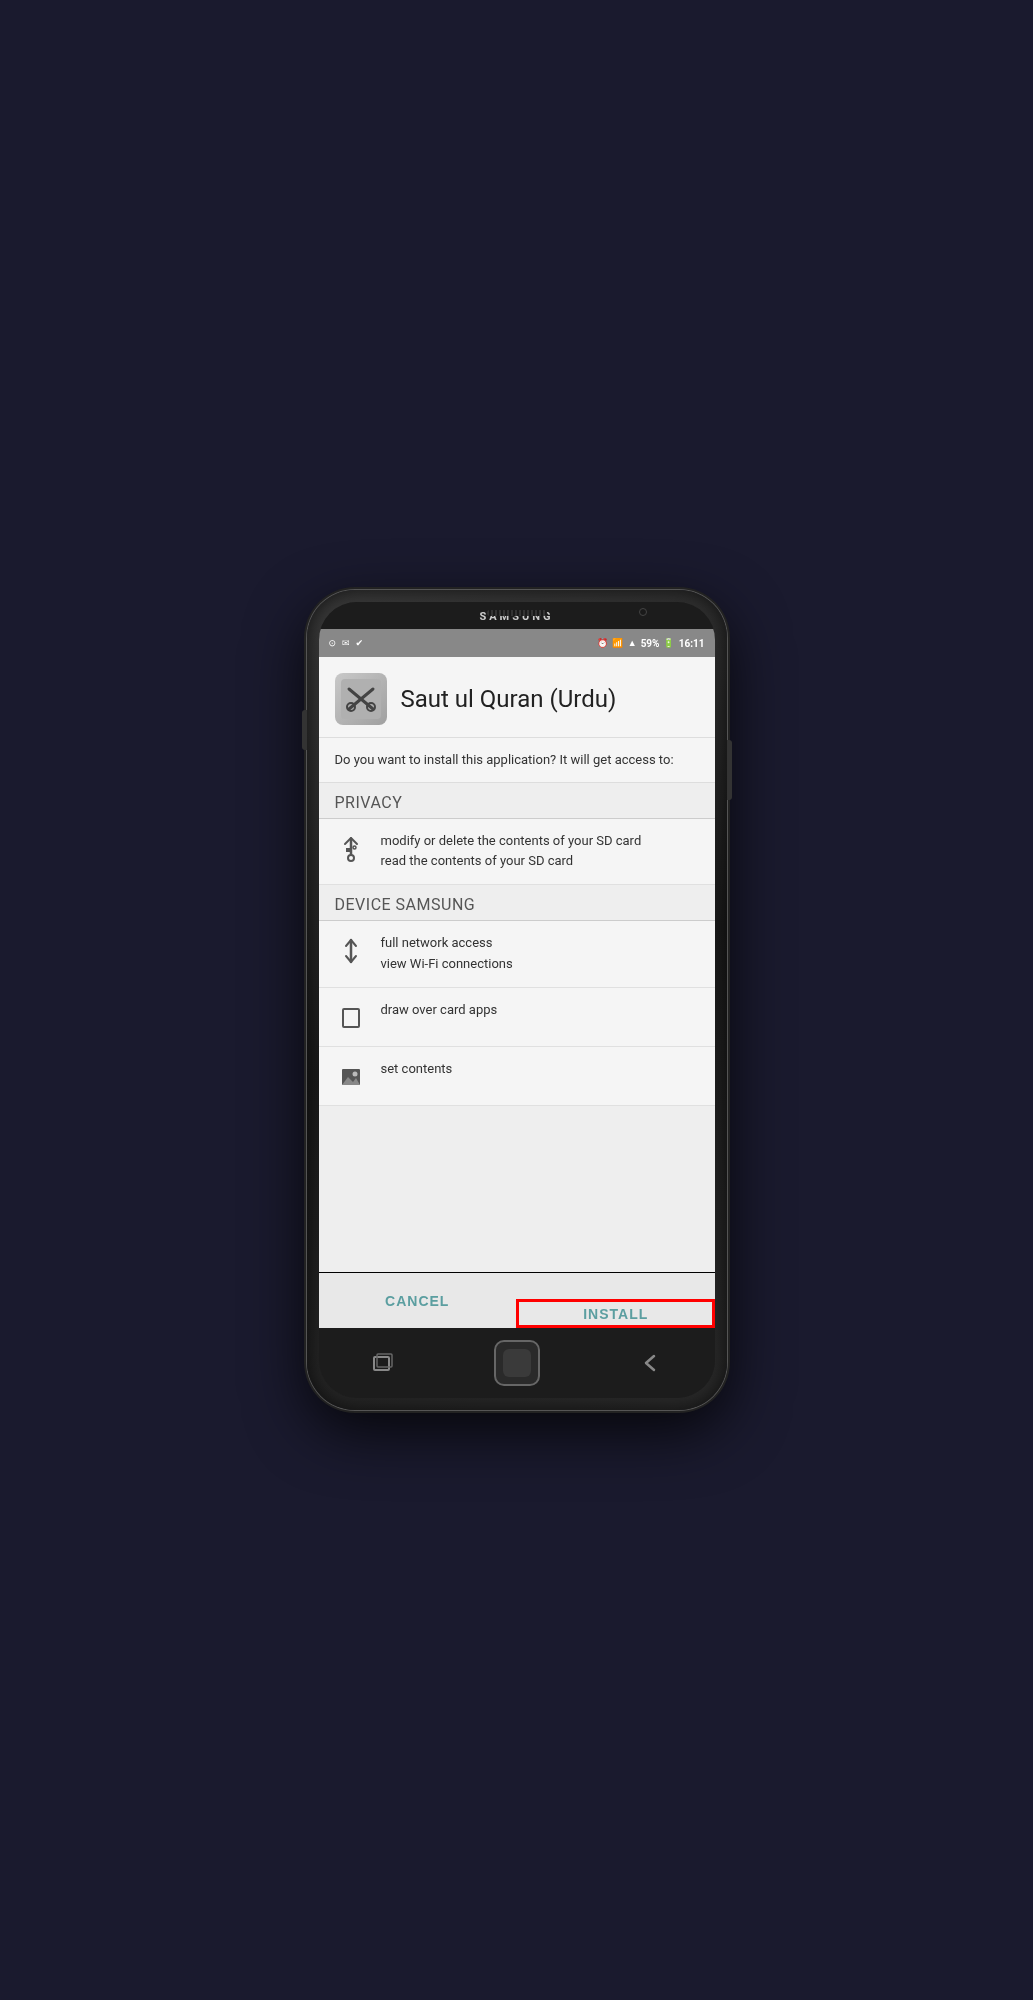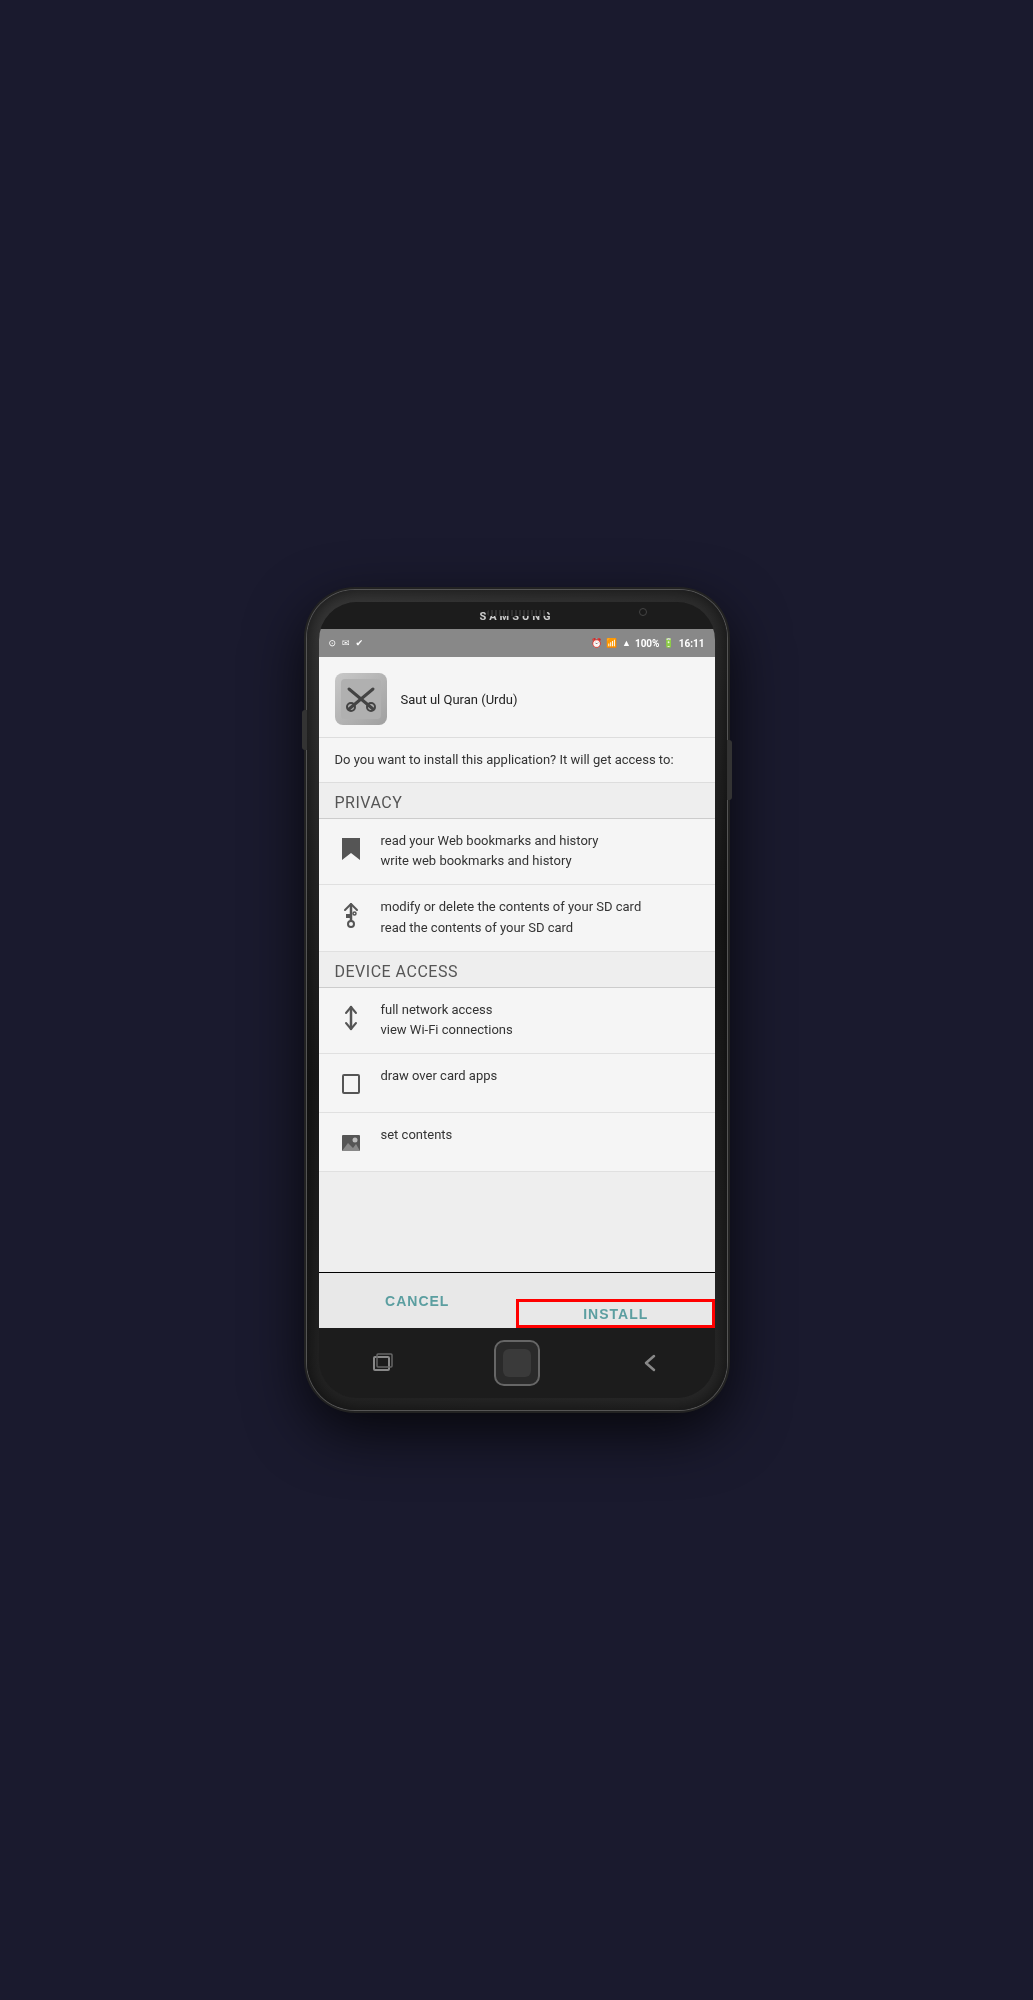--- a/index.html
+++ b/index.html
@@ -164,21 +164,21 @@
       flex-shrink: 0;
       overflow: hidden;
     }
 
     .app-icon svg {
       width: 40px;
       height: 40px;
     }
 
     .app-name {
-      font-size: 13px;
+      font-size: 24px;
       font-weight: 400;
       color: #222;
     }
 
     .install-prompt {
       background: #f5f5f5;
       padding: 12px 16px;
       font-size: 13px;
       color: #333;
       line-height: 1.5;
@@ -320,21 +320,21 @@
     <div class="status-bar">
       <div class="status-left">
         <span class="status-icon">⊙</span>
         <span class="status-icon">✉</span>
         <span class="status-icon">✔</span>
       </div>
       <div class="status-right">
         <span class="status-icon">⏰</span>
         <span class="status-icon">📶</span>
         <span class="status-icon">▲</span>
-        <span>100%</span>
+        <span>59%</span>
         <span class="status-icon">🔋</span>
         <span>16:11</span>
       </div>
     </div>
 
     <div class="screen">
 
       <div class="app-header">
         <div class="app-icon">
           <svg viewBox="0 0 40 40">
@@ -348,44 +348,36 @@
         </div>
         <span class="app-name">Saut ul Quran (Urdu)</span>
       </div>
 
       <div class="install-prompt">Do you want to install this application? It will get access to:</div>
 
       <div class="scroll-area">
 
         <div class="section-header">PRIVACY</div>
 
-        <div class="permission-item">
-          <div class="perm-icon">
-            <svg width="22" height="26" viewBox="0 0 22 26">
-              <polygon points="2,2 20,2 20,24 11,17 2,24" fill="#555"></polygon>
-            </svg>
-          </div>
-          <div class="perm-text">read your Web bookmarks and history<br>write web bookmarks and history</div>
-        </div>
 
         <div class="permission-item">
           <div class="perm-icon">
             <svg width="22" height="26" viewBox="0 0 22 26">
               <line x1="11" y1="2" x2="11" y2="20" stroke="#555" stroke-width="2.5"></line>
               <line x1="5" y1="8" x2="11" y2="2" stroke="#555" stroke-width="2" stroke-linecap="round"></line>
               <line x1="17" y1="8" x2="11" y2="2" stroke="#555" stroke-width="2" stroke-linecap="round"></line>
               <rect x="6" y="12" width="4" height="4" fill="#555"></rect>
               <rect x="13" y="10" width="3" height="3" rx="1.5" fill="none" stroke="#555" stroke-width="1.5"></rect>
               <circle cx="11" cy="22" r="3" fill="none" stroke="#555" stroke-width="2"></circle>
             </svg>
           </div>
           <div class="perm-text">modify or delete the contents of your SD card<br>read the contents of your SD card</div>
         </div>
 
-        <div class="section-header">DEVICE ACCESS</div>
+        <div class="section-header">DEVICE SAMSUNG</div>
 
         <div class="permission-item">
           <div class="perm-icon">
             <svg width="22" height="26" viewBox="0 0 22 26">
               <line x1="11" y1="2" x2="11" y2="24" stroke="#555" stroke-width="2.5" stroke-linecap="round"></line>
               <polyline points="6,8 11,2 16,8" fill="none" stroke="#555" stroke-width="2" stroke-linecap="round" stroke-linejoin="round"></polyline>
               <polyline points="6,18 11,24 16,18" fill="none" stroke="#555" stroke-width="2" stroke-linecap="round" stroke-linejoin="round"></polyline>
             </svg>
           </div>
           <div class="perm-text">full network access<br>view Wi-Fi connections</div>

